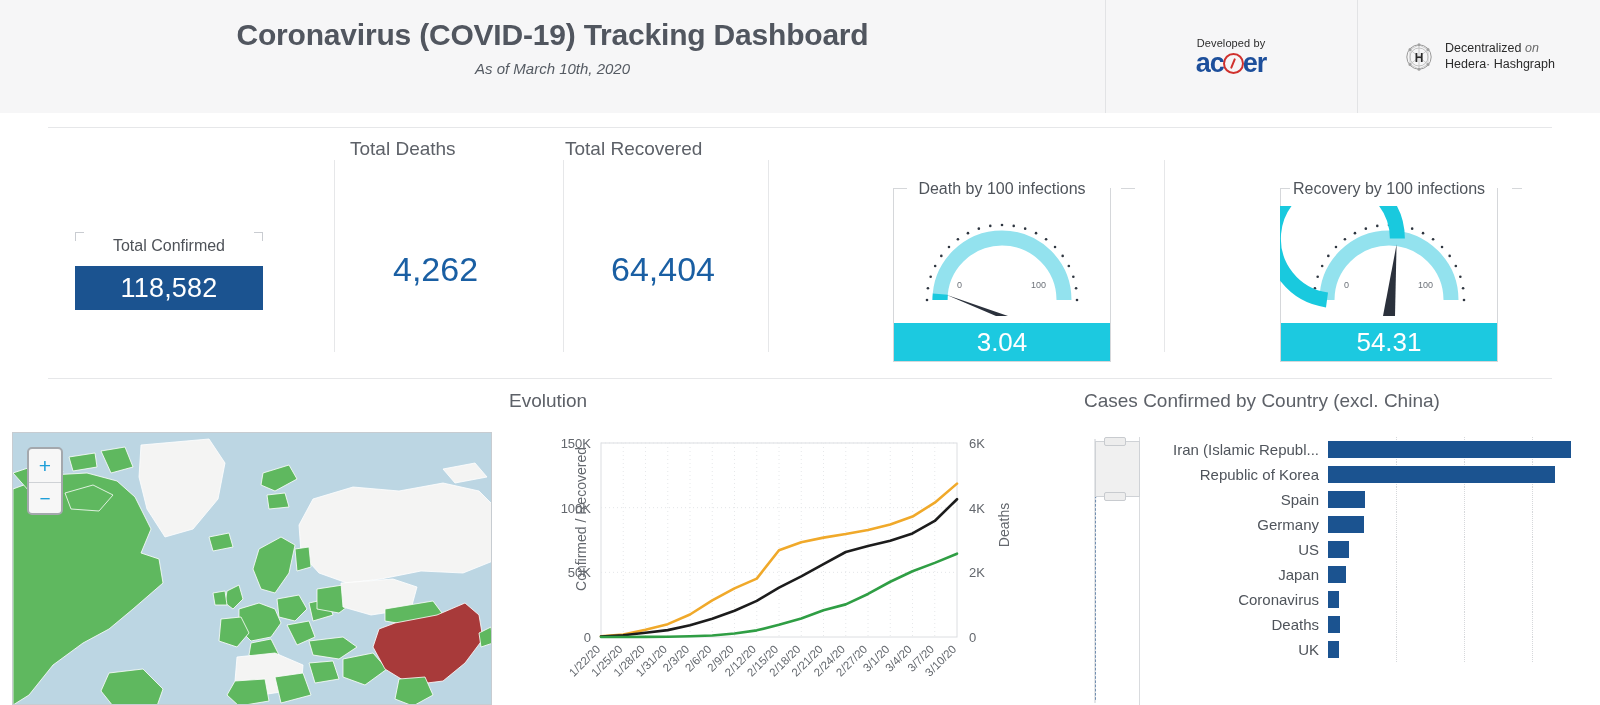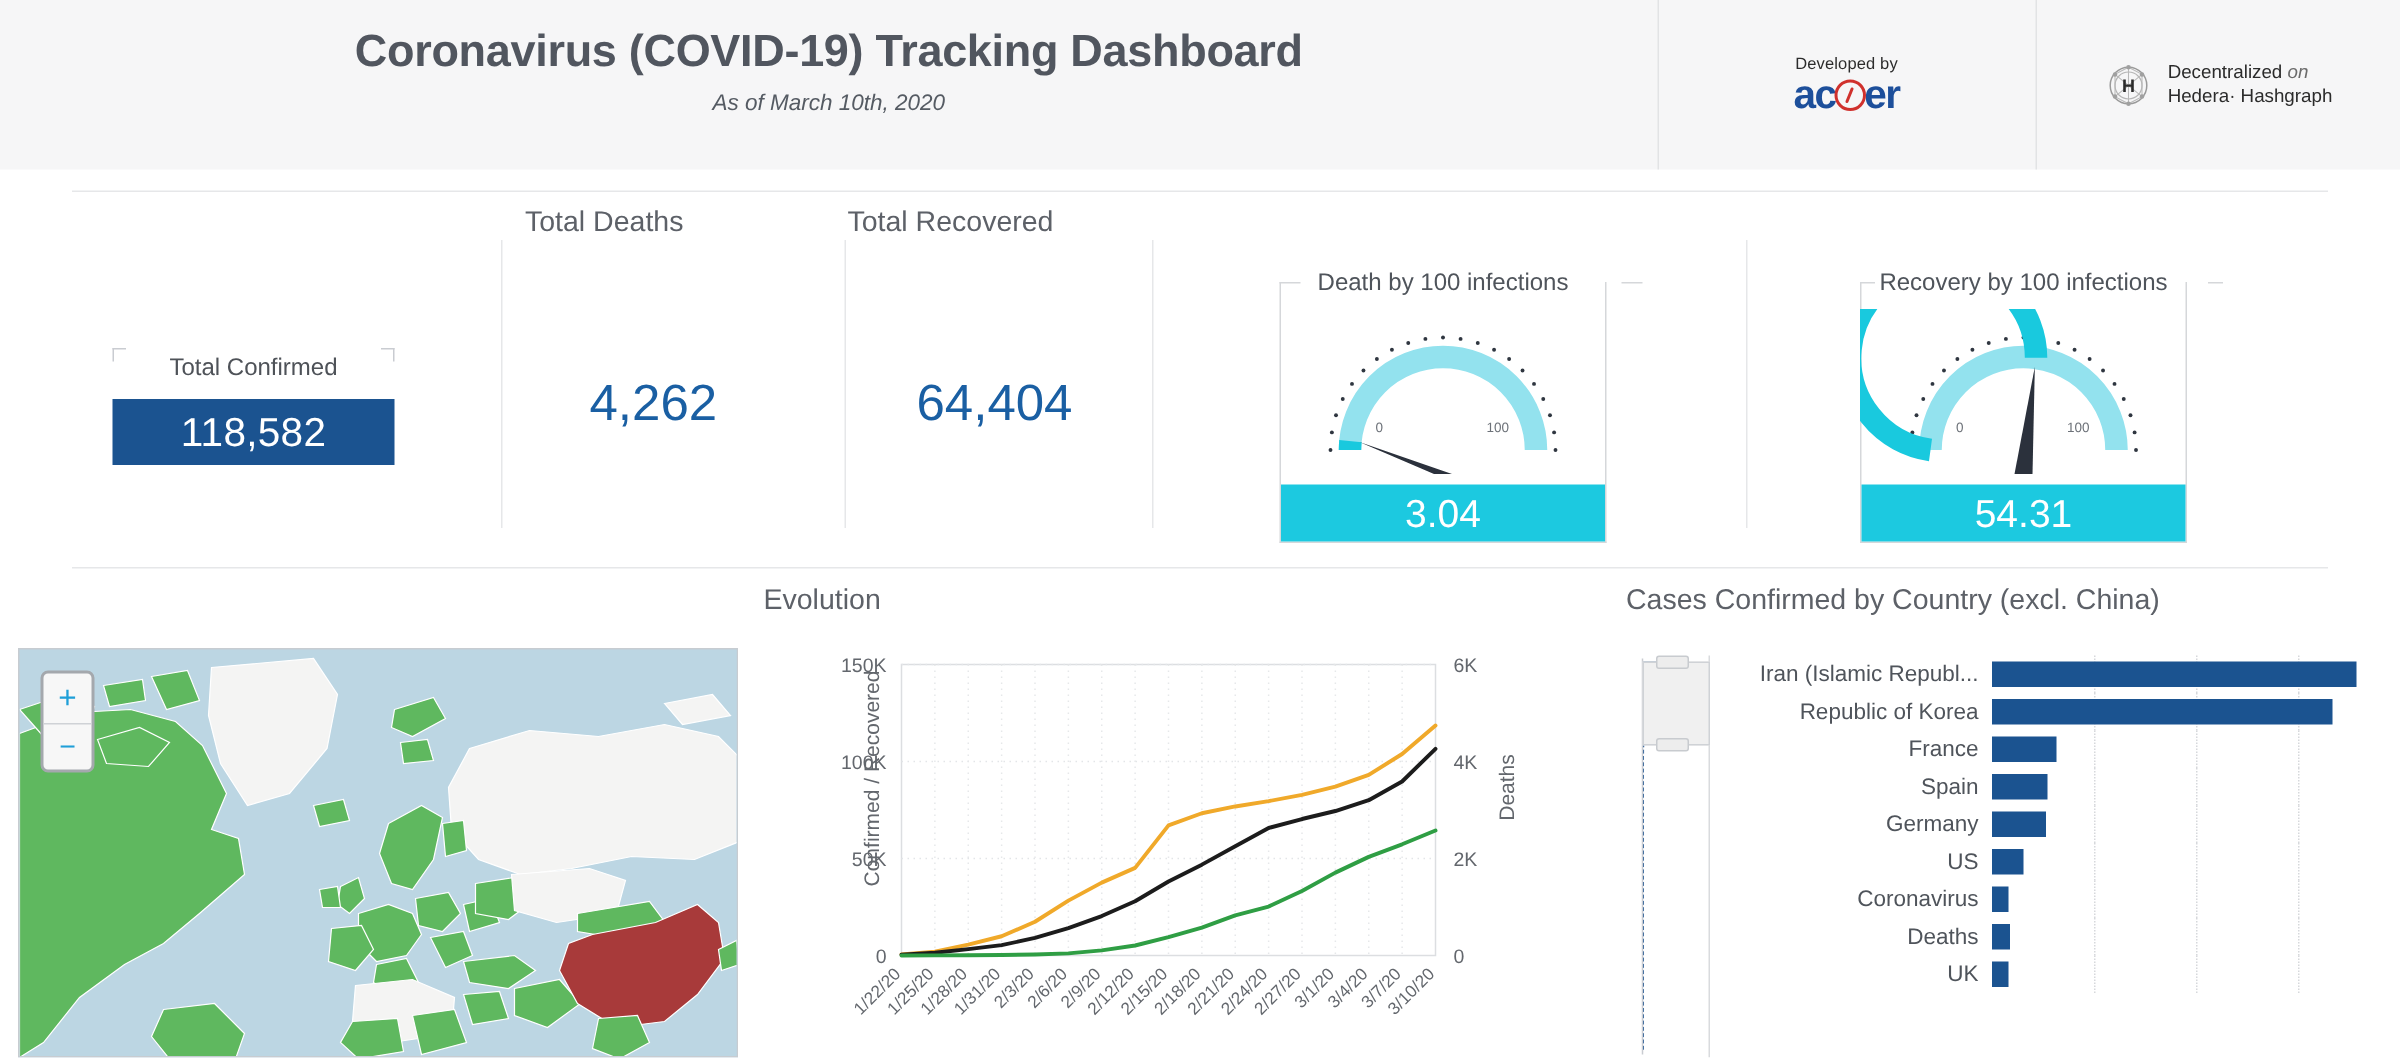--- a/index.html
+++ b/index.html
@@ -101,21 +101,21 @@
     position:absolute; left:0; top:5px; width:188px; text-align:center;
     font-size:16px; color:#4e5258;
   }
   .confirmed-bar {
     position:absolute; left:0; top:34px; width:188px; height:44px;
     background:#1b5390; display:flex; align-items:center; justify-content:center;
   }
   .confirmed-num { font-size:27px; color:#ffffff; letter-spacing:0.2px; }
 
   
-  .gauge-card { position:absolute; width:242px; height:182px; }
+  .gauge-card { position:absolute; width:242px; height:182px;margin-left:40px; }
   .gauge-card .frame {
     position:absolute; left:0; top:8px; width:218px; height:174px;
     border:1px solid #d5d7da; border-top:none;
   }
   .gauge-card .frame-top-l, .gauge-card .frame-top-r {
     position:absolute; top:8px; height:1px; background:#d5d7da;
   }
   .gauge-title {
     position:absolute; top:0; left:0; width:218px; text-align:center;
     font-size:16px; color:#4f545b; white-space:nowrap; z-index:3;
@@ -575,29 +575,20 @@
         <div class="bar-row">
           <div class="bar-label">Republic of Korea</div>
           <div class="bar-track">
             <div class="grid-v" style="left: 68px;"></div>
             <div class="grid-v" style="left: 136px;"></div>
             <div class="grid-v" style="left: 204px;"></div>
             <div class="bar-rect" style="width: 227.06px; background: rgb(27, 83, 144);"></div>
           </div>
         </div>
         <div class="bar-row">
-          <div class="bar-label">France</div>
-          <div class="bar-track">
-            <div class="grid-v" style="left: 68px;"></div>
-            <div class="grid-v" style="left: 136px;"></div>
-            <div class="grid-v" style="left: 204px;"></div>
-            <div class="bar-rect" style="width: 42.6738px; background: rgb(27, 83, 144);"></div>
-          </div>
-        </div>
-        <div class="bar-row">
           <div class="bar-label">Spain</div>
           <div class="bar-track">
             <div class="grid-v" style="left: 68px;"></div>
             <div class="grid-v" style="left: 136px;"></div>
             <div class="grid-v" style="left: 204px;"></div>
             <div class="bar-rect" style="width: 37.2036px; background: rgb(27, 83, 144);"></div>
           </div>
         </div>
         <div class="bar-row">
           <div class="bar-label">Germany</div>
@@ -608,20 +599,29 @@
             <div class="bar-rect" style="width: 35.5413px; background: rgb(27, 83, 144);"></div>
           </div>
         </div>
         <div class="bar-row">
           <div class="bar-label">US</div>
           <div class="bar-track">
             <div class="grid-v" style="left: 68px;"></div>
             <div class="grid-v" style="left: 136px;"></div>
             <div class="grid-v" style="left: 204px;"></div>
             <div class="bar-rect" style="width: 21.0347px; background: rgb(27, 83, 144);"></div>
+          </div>
+        </div>
+        <div class="bar-row">
+          <div class="bar-label">Japan</div>
+          <div class="bar-track">
+            <div class="grid-v" style="left: 68px;"></div>
+            <div class="grid-v" style="left: 136px;"></div>
+            <div class="grid-v" style="left: 204px;"></div>
+            <div class="bar-rect" style="width: 17.5591px; background: rgb(27, 83, 144);"></div>
           </div>
         </div>
         <div class="bar-row">
           <div class="bar-label">Coronavirus</div>
           <div class="bar-track">
             <div class="grid-v" style="left: 68px;"></div>
             <div class="grid-v" style="left: 136px;"></div>
             <div class="grid-v" style="left: 204px;"></div>
             <div class="bar-rect" style="width: 11.3031px; background: rgb(27, 83, 144);"></div>
           </div>

